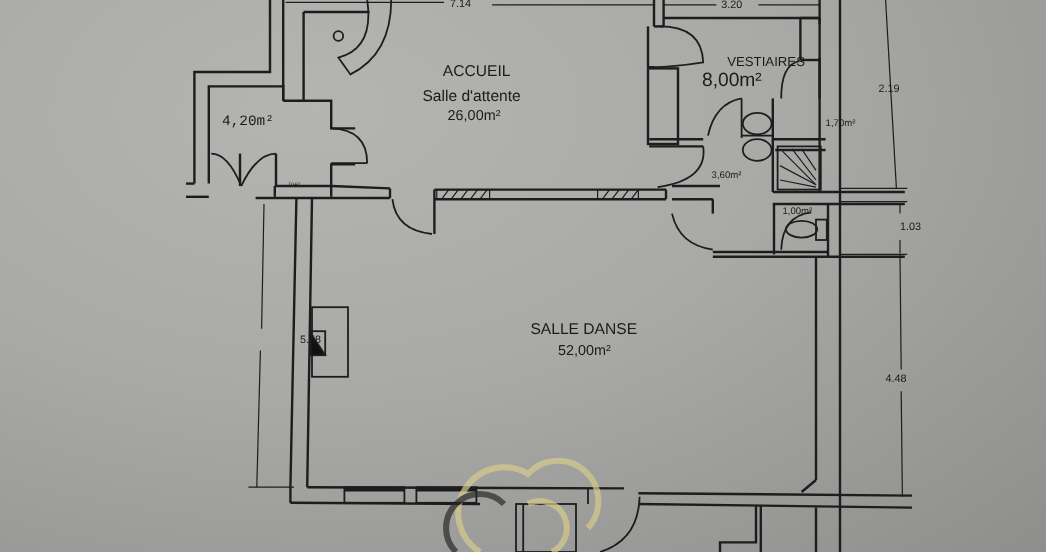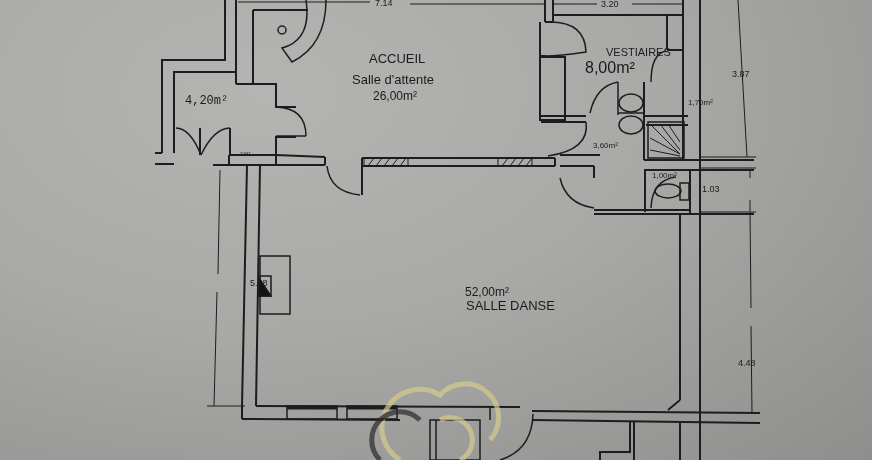--- a/index.html
+++ b/index.html
@@ -217,23 +217,23 @@
 
 <div class="lbl room-title" style="left:575px;top:45px;font-size:11px;margin-left:31px;">VESTIAIRES</div>
 <div class="lbl room-area" style="left:585px;top:60px;font-size:16px;">8,00m²</div>
 
 <div class="lbl room-area" style="left:185px;top:94px;font-family:Liberation Mono, monospace;">4,20m²</div>
 
 <div class="lbl room-area-small" style="left:688px;top:98px;">1,70m²</div>
 <div class="lbl room-area-small" style="left:593px;top:141px;">3,60m²</div>
 <div class="lbl room-area-small" style="left:652px;top:171px;">1,00m²</div>
 
-<div class="lbl room-title" style="left:466px;top:266px;margin-top:32px;">SALLE DANSE</div>
+<div class="lbl room-title" style="left:442px;top:266px;">SALLE DANSE</div>
 <div class="lbl room-area" style="left:465px;top:285px;">52,00m²</div>
 
 <div class="lbl dim" style="left:375px;top:-2px;">7.14</div>
 <div class="lbl dim" style="left:601px;top:-1px;">3.20</div>
-<div class="lbl dim" style="left:732px;top:69px;">3.87</div>
-<div class="lbl dim" style="left:702px;top:184px;text-align:right;">1.03</div>
-<div class="lbl dim" style="left:738px;top:310px;margin-top:48px;">4.48</div>
+<div class="lbl dim" style="left:732px;top:69px;">2.19</div>
+<div class="lbl dim" style="left:750px;top:184px;text-align:right;">1.03</div>
+<div class="lbl dim" style="left:738px;top:310px;">4.48</div>
 <div class="lbl dim" style="left:206px;top:278px;margin-left:44px;">5.58</div>
 
 <div class="lbl tgbt" style="left:240px;top:151px;">TGBT</div>
 
 </body></html>

